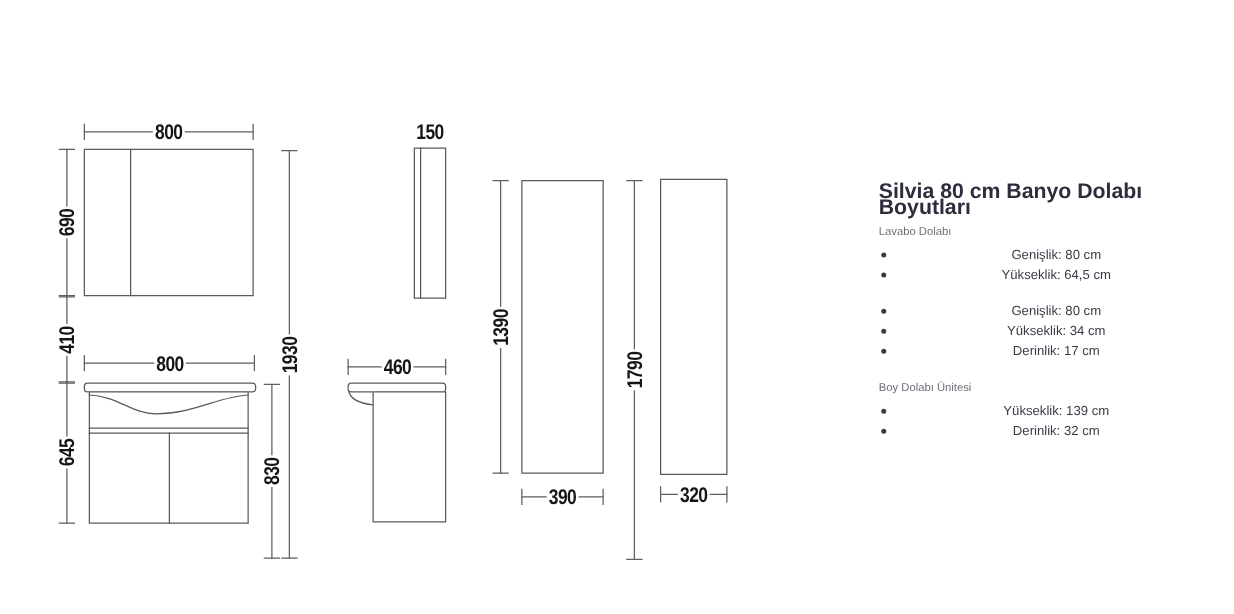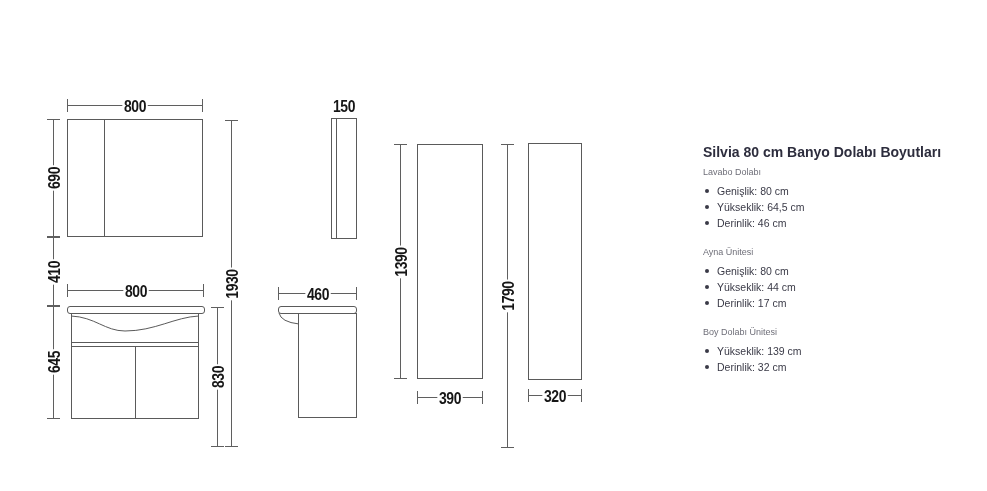--- a/index.html
+++ b/index.html
@@ -26,27 +26,27 @@
   .dim-label{
     position:absolute;background:#ffffff;color:#161616;
     font-weight:bold;font-size:17px;line-height:1;padding:0 2px;
     letter-spacing:-0.5px;white-space:nowrap;
   }
   .dim-h .dim-label{left:50%;top:0;transform:translate(-50%,-50%) scaleX(0.82);}
   .dim-v .dim-label{left:0;top:50%;transform:translate(-50%,-50%) rotate(-90deg) scaleX(0.82);}
   
   .specs{position:absolute;left:703px;top:146px;width:270px;color:#3a3a47;}
   .specs h3{
-    margin:0 0 8px 0;font-size:14px;line-height:13px;font-weight:bold;color:#2d2d3d;
+    margin:0 0 8px 0;font-size:17px;line-height:13px;font-weight:bold;color:#2d2d3d;
   }
   .sec-label{margin:0 0 9px 0;font-size:9px;line-height:10px;color:#6e6e78;}
   .specs ul{list-style:none;margin:0 0 18px 0;padding:0;}
   .specs li{
     position:relative;padding-left:14px;margin-bottom:5px;
-    font-size:10.5px;line-height:11px;color:#3a3a47;
+    font-size:10.5px;line-height:11px;color:#3a3a47;text-align:center;
   }
   .specs li .dot{
     position:absolute;left:2px;top:3px;width:4px;height:4px;border-radius:50%;
     background:#3a3a47;
   }
 </style>
 </head>
 <body>
 
 <div id="stage">
@@ -155,29 +155,27 @@
   </div>
 
   <div class="specs">
     <h3>Silvia 80 cm Banyo Dolabı Boyutları</h3>
 
     <div class="spec-section">
       <p class="sec-label">Lavabo Dolabı</p>
       <ul>
         <li><span class="dot"></span><span>Genişlik: 80 cm</span></li>
         <li><span class="dot"></span><span>Yükseklik: 64,5 cm</span></li>
-        <li><span class="dot"></span><span>Derinlik: 46 cm</span></li>
       </ul>
     </div>
 
     <div class="spec-section">
-      <p class="sec-label">Ayna Ünitesi</p>
       <ul>
         <li><span class="dot"></span><span>Genişlik: 80 cm</span></li>
-        <li><span class="dot"></span><span>Yükseklik: 44 cm</span></li>
+        <li><span class="dot"></span><span>Yükseklik: 34 cm</span></li>
         <li><span class="dot"></span><span>Derinlik: 17 cm</span></li>
       </ul>
     </div>
 
     <div class="spec-section">
       <p class="sec-label">Boy Dolabı Ünitesi</p>
       <ul>
         <li><span class="dot"></span><span>Yükseklik: 139 cm</span></li>
         <li><span class="dot"></span><span>Derinlik: 32 cm</span></li>
       </ul>

